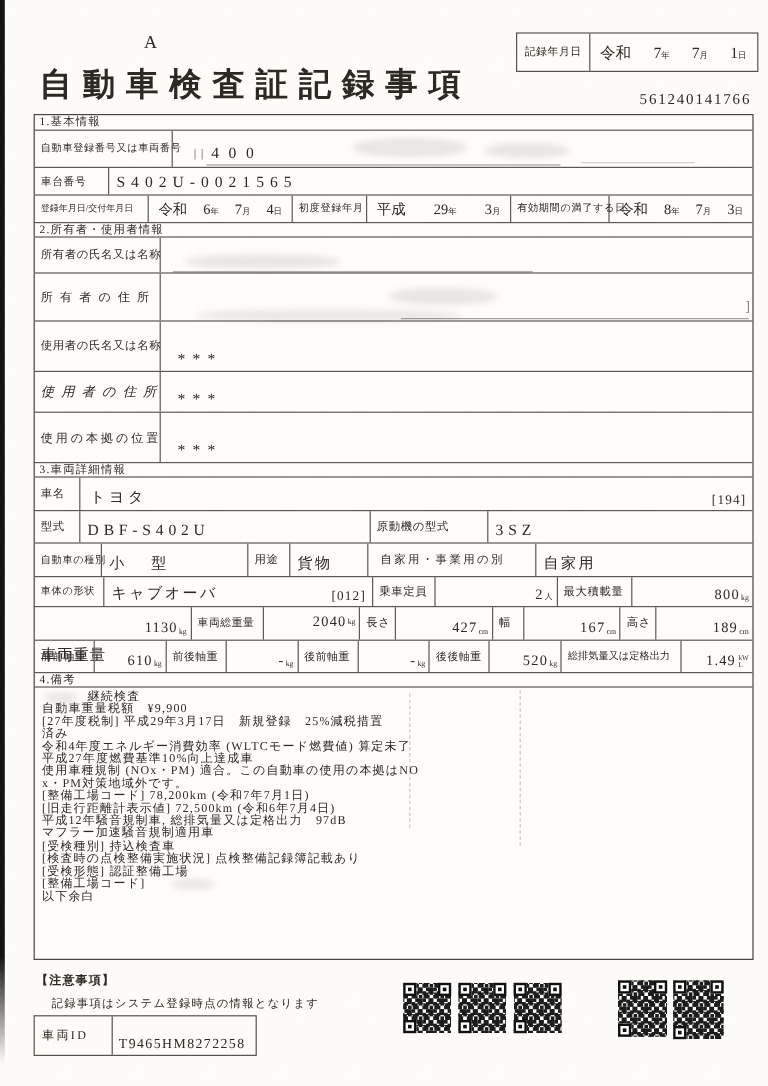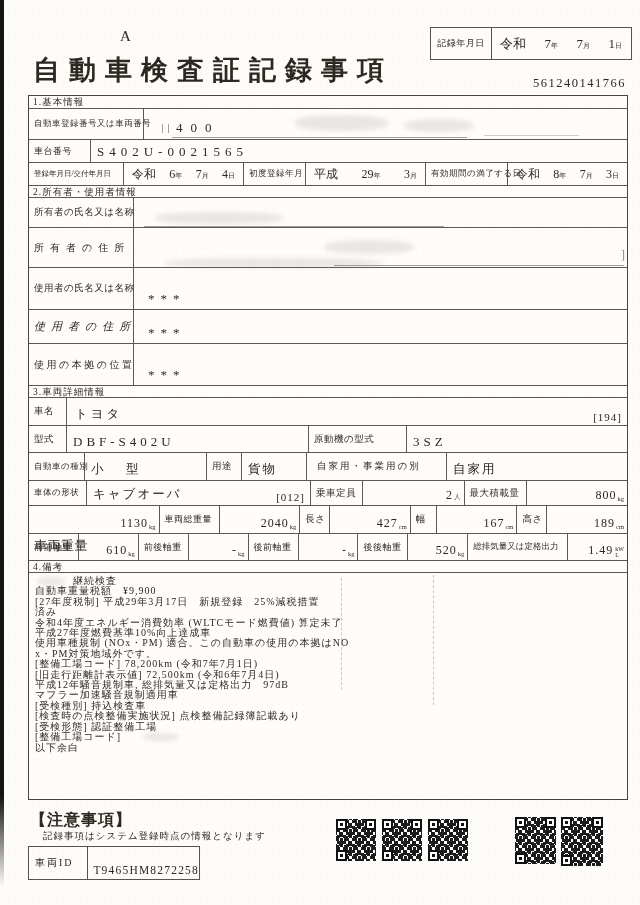--- a/index.html
+++ b/index.html
@@ -33,23 +33,23 @@
   .u7{font-size:7px;}
   .ls6{letter-spacing:6px;}
   .ls2{letter-spacing:2.5px;}
   .bottomleft{position:absolute;left:14px;bottom:2px;font-size:13px;letter-spacing:6px;}
   .code-right{position:absolute;right:5px;bottom:2px;font-size:11px;letter-spacing:1px;}
   
   .remarks-body{position:relative;height:190px;padding:3px 0 0 6px;font-size:10px;line-height:10.4px;letter-spacing:1px;box-sizing:border-box;}
   .rl{white-space:nowrap;}
   .indent1{padding-left:38px;}
   
-  .notice-heading{position:absolute;left:30px;top:810px;font-size:16px;font-weight:600;letter-spacing:1px;}
+  .notice-heading{position:absolute;left:30px;top:810px;font-size:10px;font-weight:600;letter-spacing:1px;}
   .notice-text{position:absolute;left:43px;top:830px;font-size:9.5px;letter-spacing:1px;}
-  .vid-box{position:absolute;left:28px;top:846px;width:172px;height:34px;border:1px solid #55534c;display:flex;box-sizing:border-box;}
+  .vid-box{position:absolute;left:28px;top:846px;width:186px;height:34px;border:1px solid #55534c;display:flex;box-sizing:border-box;}
   .vid-box .vlab{width:58px;border-right:1px solid #55534c;display:flex;align-items:center;padding-left:6px;font-size:10px;letter-spacing:2px;}
   .vid-box .vval{flex:1;display:flex;align-items:flex-end;padding:0 0 3px 5px;font-size:11.5px;letter-spacing:1.2px;}
   
   .qr{position:absolute;background-color:#fff;padding:2px;box-sizing:border-box;
       background-clip:content-box;
       background-image:
         repeating-conic-gradient(#1c1c1c 0 25%,transparent 0 50%),
         repeating-conic-gradient(transparent 0 25%,#1c1c1c 0 50%);
       background-size:6px 6px,9px 9px;background-position:1px 1px,3px 4px;
       background-origin:content-box;}
@@ -213,21 +213,21 @@
       </div>
     </div>
 
     <div class="row" style="height:28px;">
       <div class="cell vr lab" style="width:50px;font-size:13px;margin-top:40px;">車両重量</div>
       <div class="cell vr num" style="width:88px;">
           <span>1130</span>
           <span class="unit">kg</span>
         </div>
       <div class="cell vr lab" style="width:60px;font-size:9px;">車両総重量</div>
-      <div class="cell vr num" style="width:100px;">
+      <div class="cell vr num" style="width:100px;align-items:center;">
           <span>2040</span>
           <span class="unit">kg</span>
         </div>
       <div class="cell vr lab" style="width:30px;font-size:9.5px;">長さ</div>
       <div class="cell vr num" style="width:68px;">
           <span>427</span>
           <span class="unit">cm</span>
         </div>
       <div class="cell vr lab" style="width:26px;font-size:9.5px;">幅</div>
       <div class="cell vr num" style="width:74px;">

